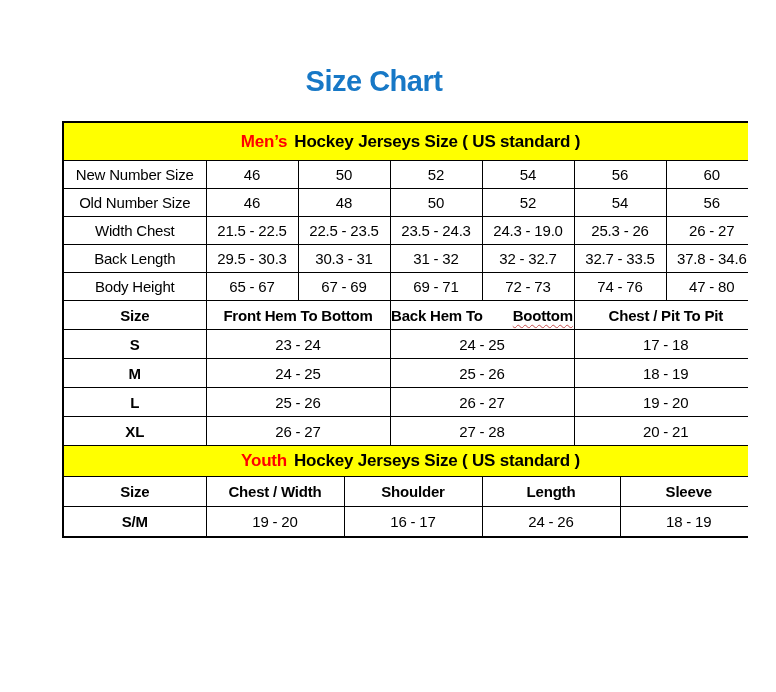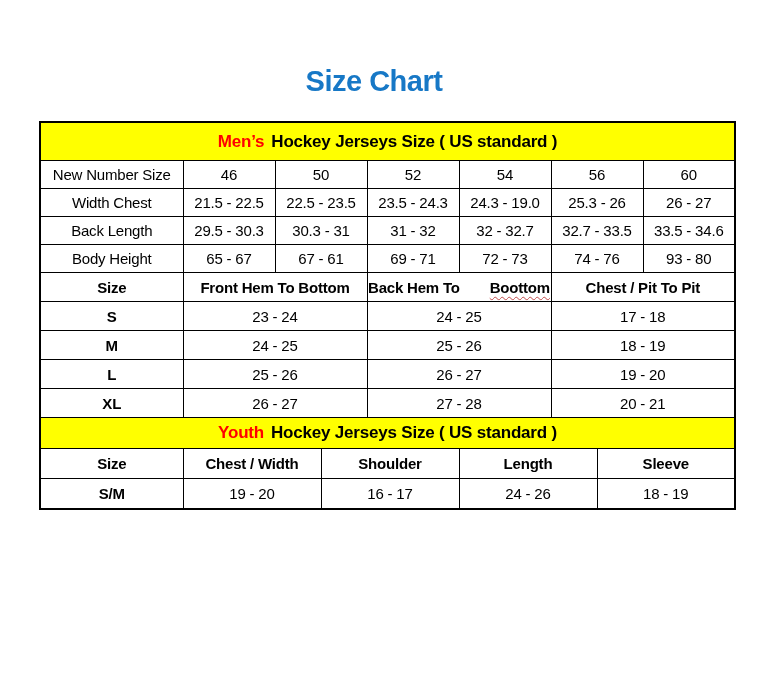--- a/index.html
+++ b/index.html
@@ -7,21 +7,21 @@
     width:748px;height:692px;background:#fff;overflow:hidden;position:relative;
     font-family:Liberation Sans, sans-serif;color:#000;
   }
   .title{
     margin:0;padding-top:64px;height:34px;line-height:34px;
     text-align:center;font-size:29px;font-weight:bold;
     color:var(--title-blue,#1778C6);letter-spacing:-0.5px;
   }
   table.chart{
     border-collapse:collapse;table-layout:fixed;
-    width:696px;margin:23px 0 0 39px;
+    width:696px;margin:23px 0 0 62px;
     border:2px solid var(--border-black,#000);
   }
   table.chart td{
     border:1px solid var(--border-black,#000);
     text-align:center;vertical-align:middle;
     font-size:15px;padding:0;letter-spacing:-0.2px;
     white-space:nowrap;overflow:hidden;
   }
   tr.band td{
     background:var(--band-yellow,#FF0);
@@ -67,45 +67,54 @@
       <tr class="r-m">
         <td>New Number Size</td>
         <td colspan="2">46</td>
         <td colspan="2">50</td>
         <td colspan="2">52</td>
         <td colspan="2">54</td>
         <td colspan="2">56</td>
         <td colspan="2">60</td>
       </tr>
       <tr class="r-m">
+        <td>Old Number Size</td>
+        <td colspan="2">46</td>
+        <td colspan="2">48</td>
+        <td colspan="2">50</td>
+        <td colspan="2">52</td>
+        <td colspan="2">54</td>
+        <td colspan="2">56</td>
+      </tr>
+      <tr class="r-m">
         <td>Width Chest</td>
         <td colspan="2">21.5 - 22.5</td>
         <td colspan="2">22.5 - 23.5</td>
         <td colspan="2">23.5 - 24.3</td>
         <td colspan="2">24.3 - 19.0</td>
         <td colspan="2">25.3 - 26</td>
         <td colspan="2">26 - 27</td>
       </tr>
       <tr class="r-m">
         <td>Back Length</td>
         <td colspan="2">29.5 - 30.3</td>
         <td colspan="2">30.3 - 31</td>
         <td colspan="2">31 - 32</td>
         <td colspan="2">32 - 32.7</td>
         <td colspan="2">32.7 - 33.5</td>
-        <td colspan="2">33.5 - 34.6</td>
+        <td colspan="2">37.8 - 34.6</td>
       </tr>
       <tr class="r-m">
         <td>Body Height</td>
         <td colspan="2">65 - 67</td>
-        <td colspan="2">67 - 61</td>
+        <td colspan="2">67 - 69</td>
         <td colspan="2">69 - 71</td>
         <td colspan="2">72 - 73</td>
         <td colspan="2">74 - 76</td>
-        <td colspan="2">93 - 80</td>
+        <td colspan="2">47 - 80</td>
       </tr>
 
       <tr class="hdr r-w">
         <td>Size</td>
         <td colspan="4">Front Hem To Bottom</td>
         <td colspan="4"><span>Back Hem To </span><span class="misspell">Boottom</span></td>
         <td colspan="4">Chest / Pit To Pit</td>
       </tr>
       <tr class="r-w">
         <td class="szlbl">S</td>

